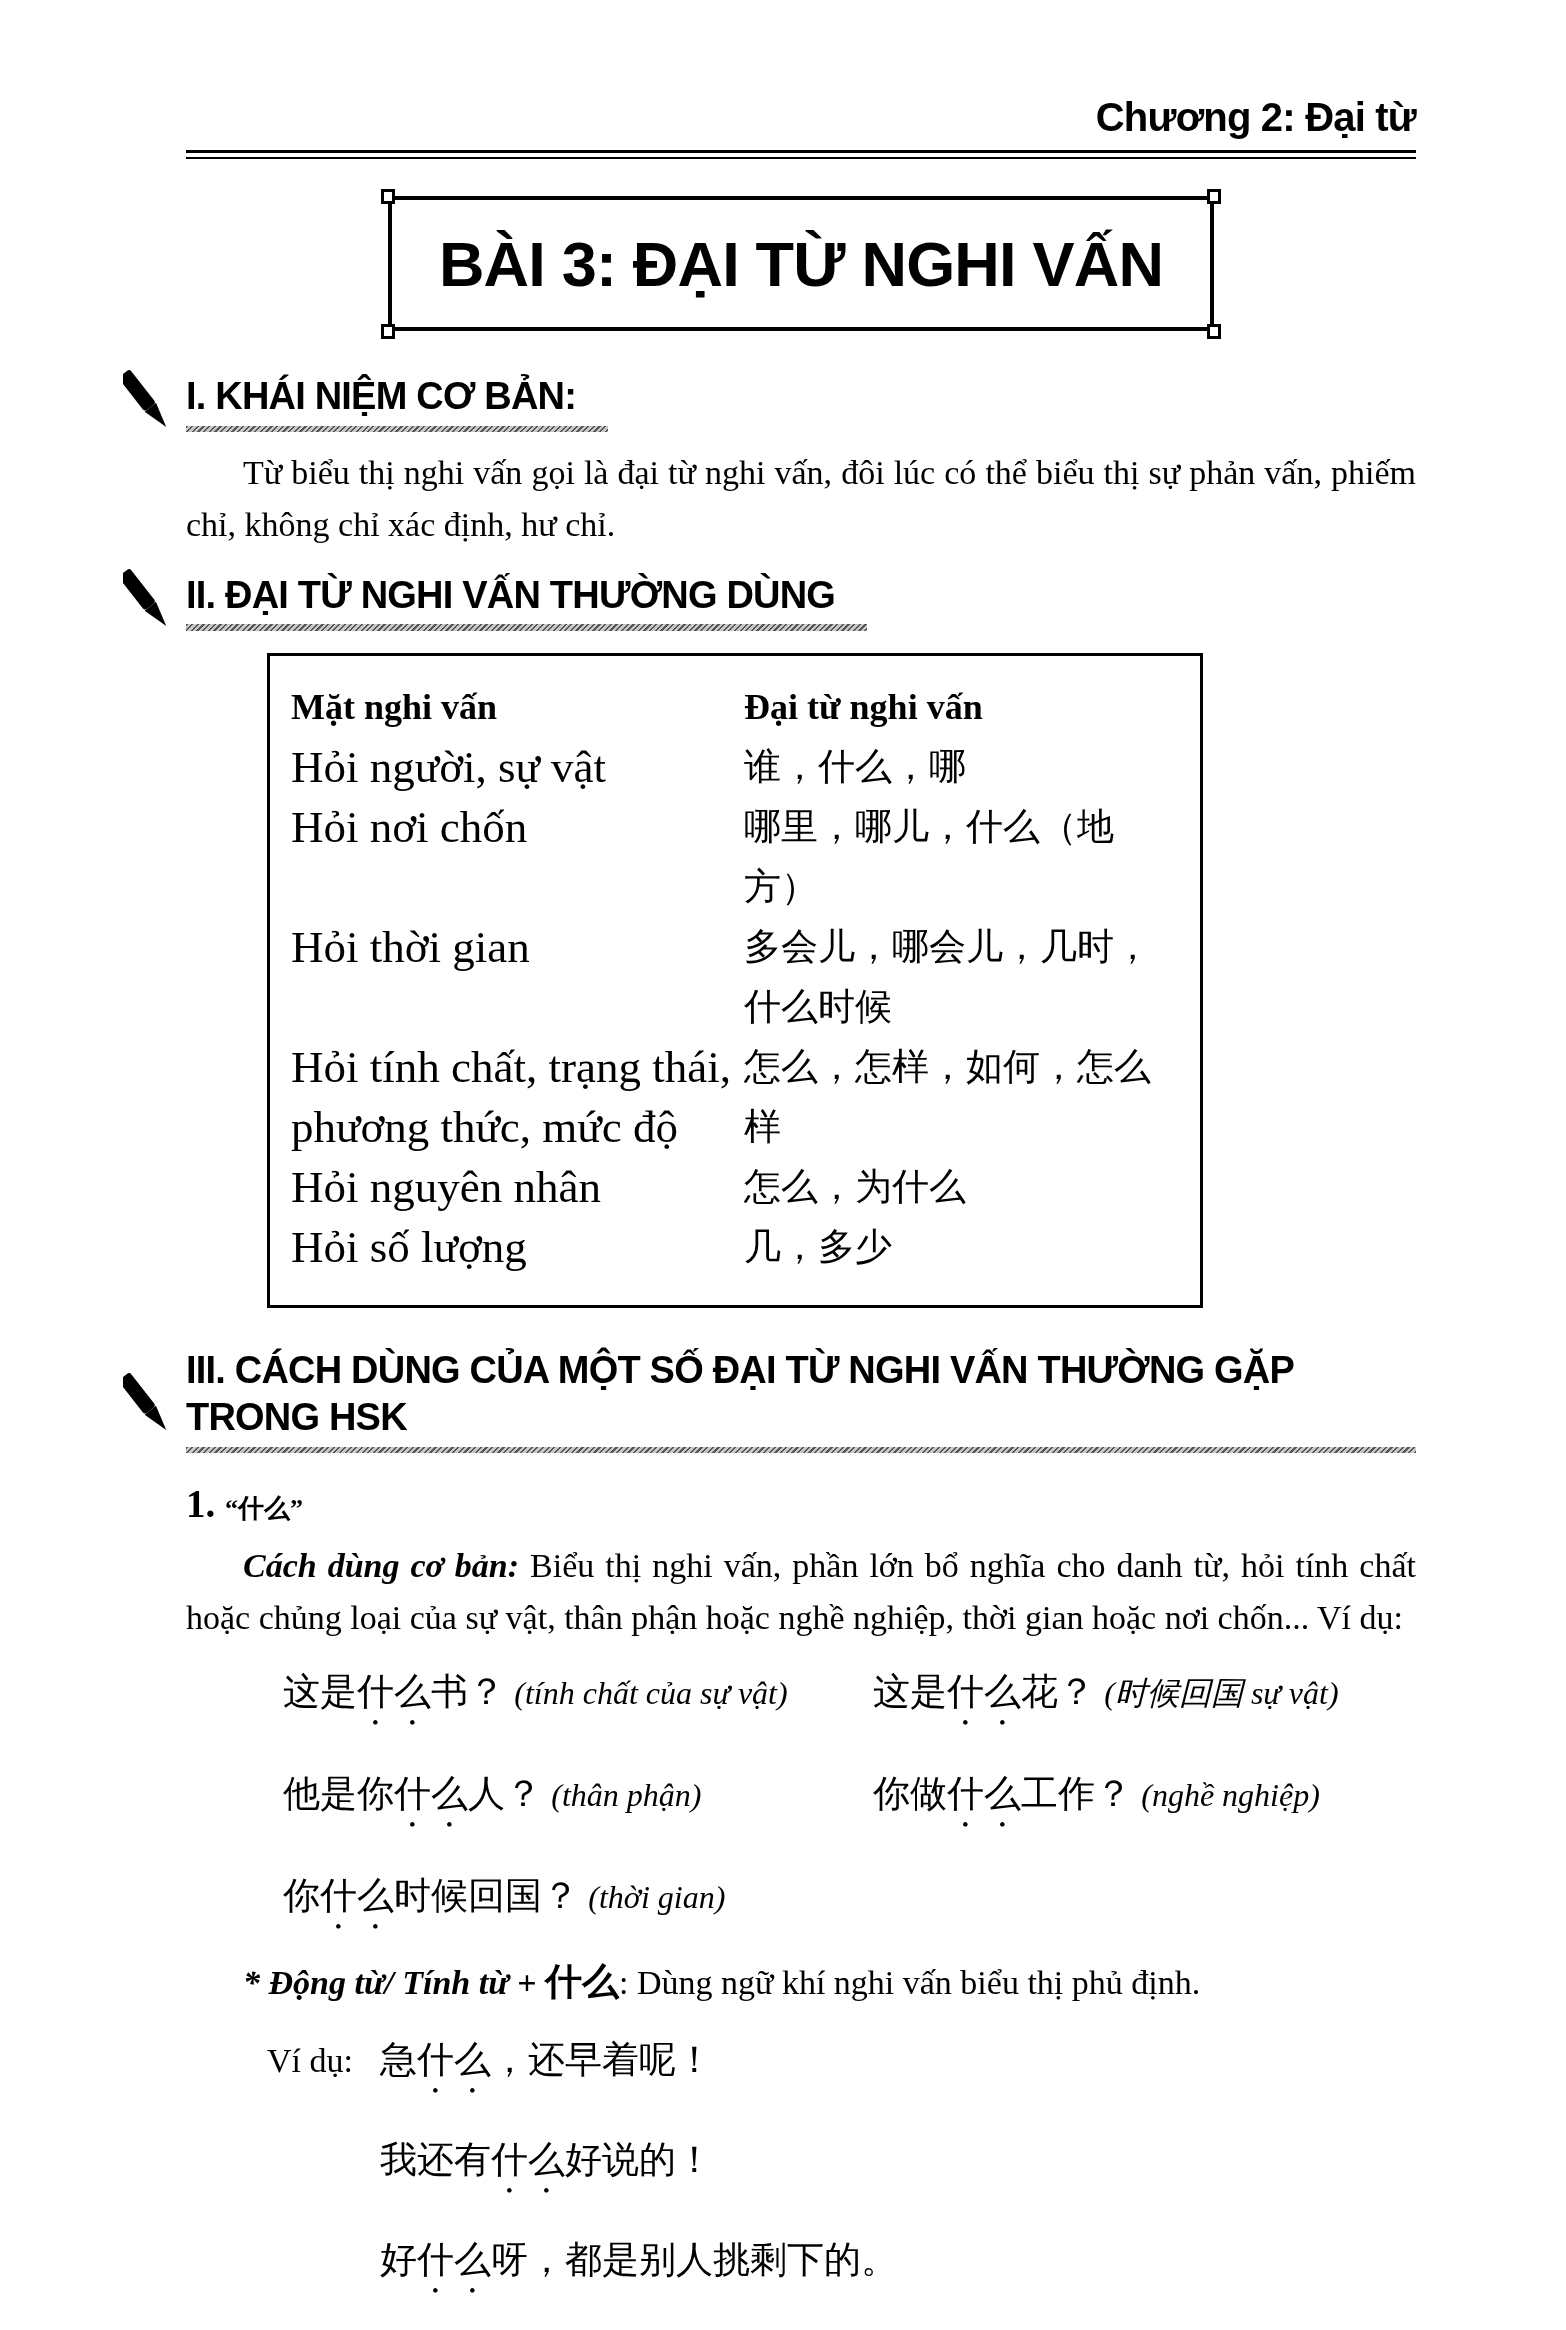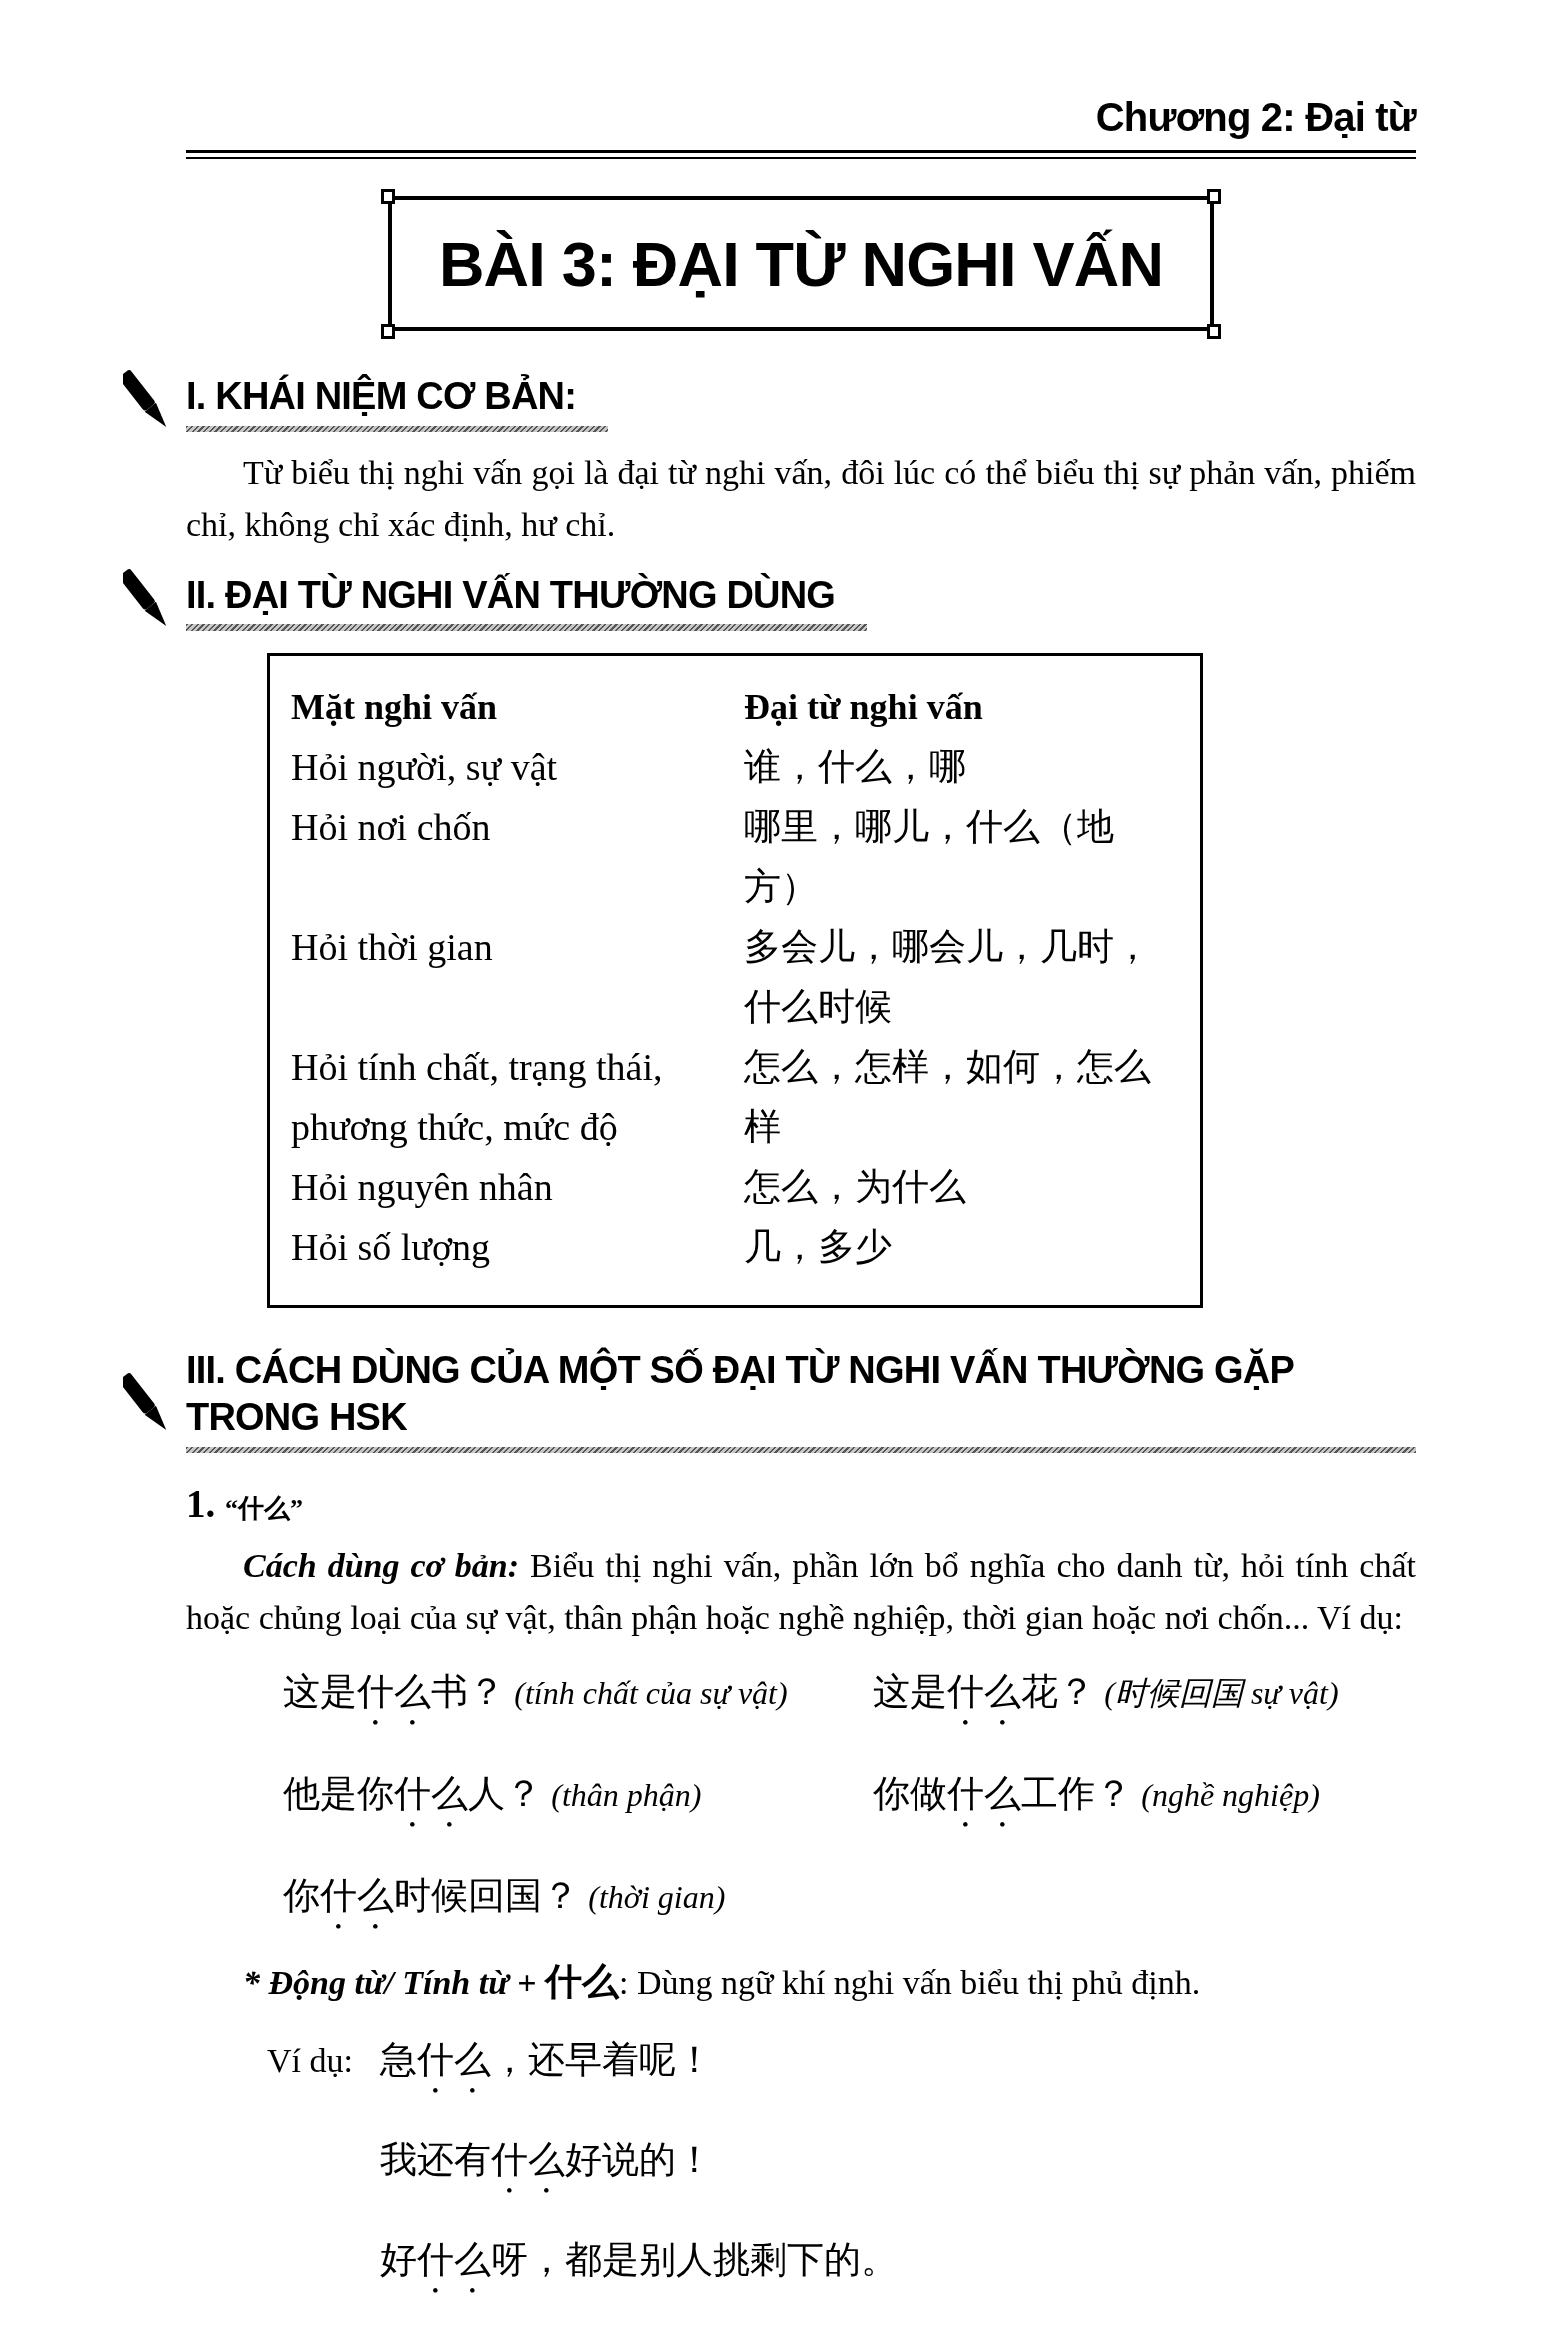--- a/index.html
+++ b/index.html
@@ -56,21 +56,21 @@
     text-indent:57px; margin-top:14.6px;
   }
   .bi { font-weight:bold; font-style:italic; }
 
   
   .pron-table {
     margin:22.6px 0 0 81px; width:936px; border:3.2px solid #000;
     padding:21px 16px 27.5px 21px;
   }
   .t-row { display:flex; line-height:60px; }
-  .t-c1 { width:453px; font-size:38px; }
+  .t-c1 { width:453px; font-size:45px; }
   .t-c2 { flex:1; font-size:37px; }
   .t-head .t-c1, .t-head .t-c2 { font-weight:bold; font-size:36px; }
 
   
   .item-head { margin-top:27.5px; font-size:39px; font-weight:bold; }
   .item-head .cn { font-size:26px; }
 
   
   .cn { font-family:"Liberation Serif", serif; }
   .emph {

